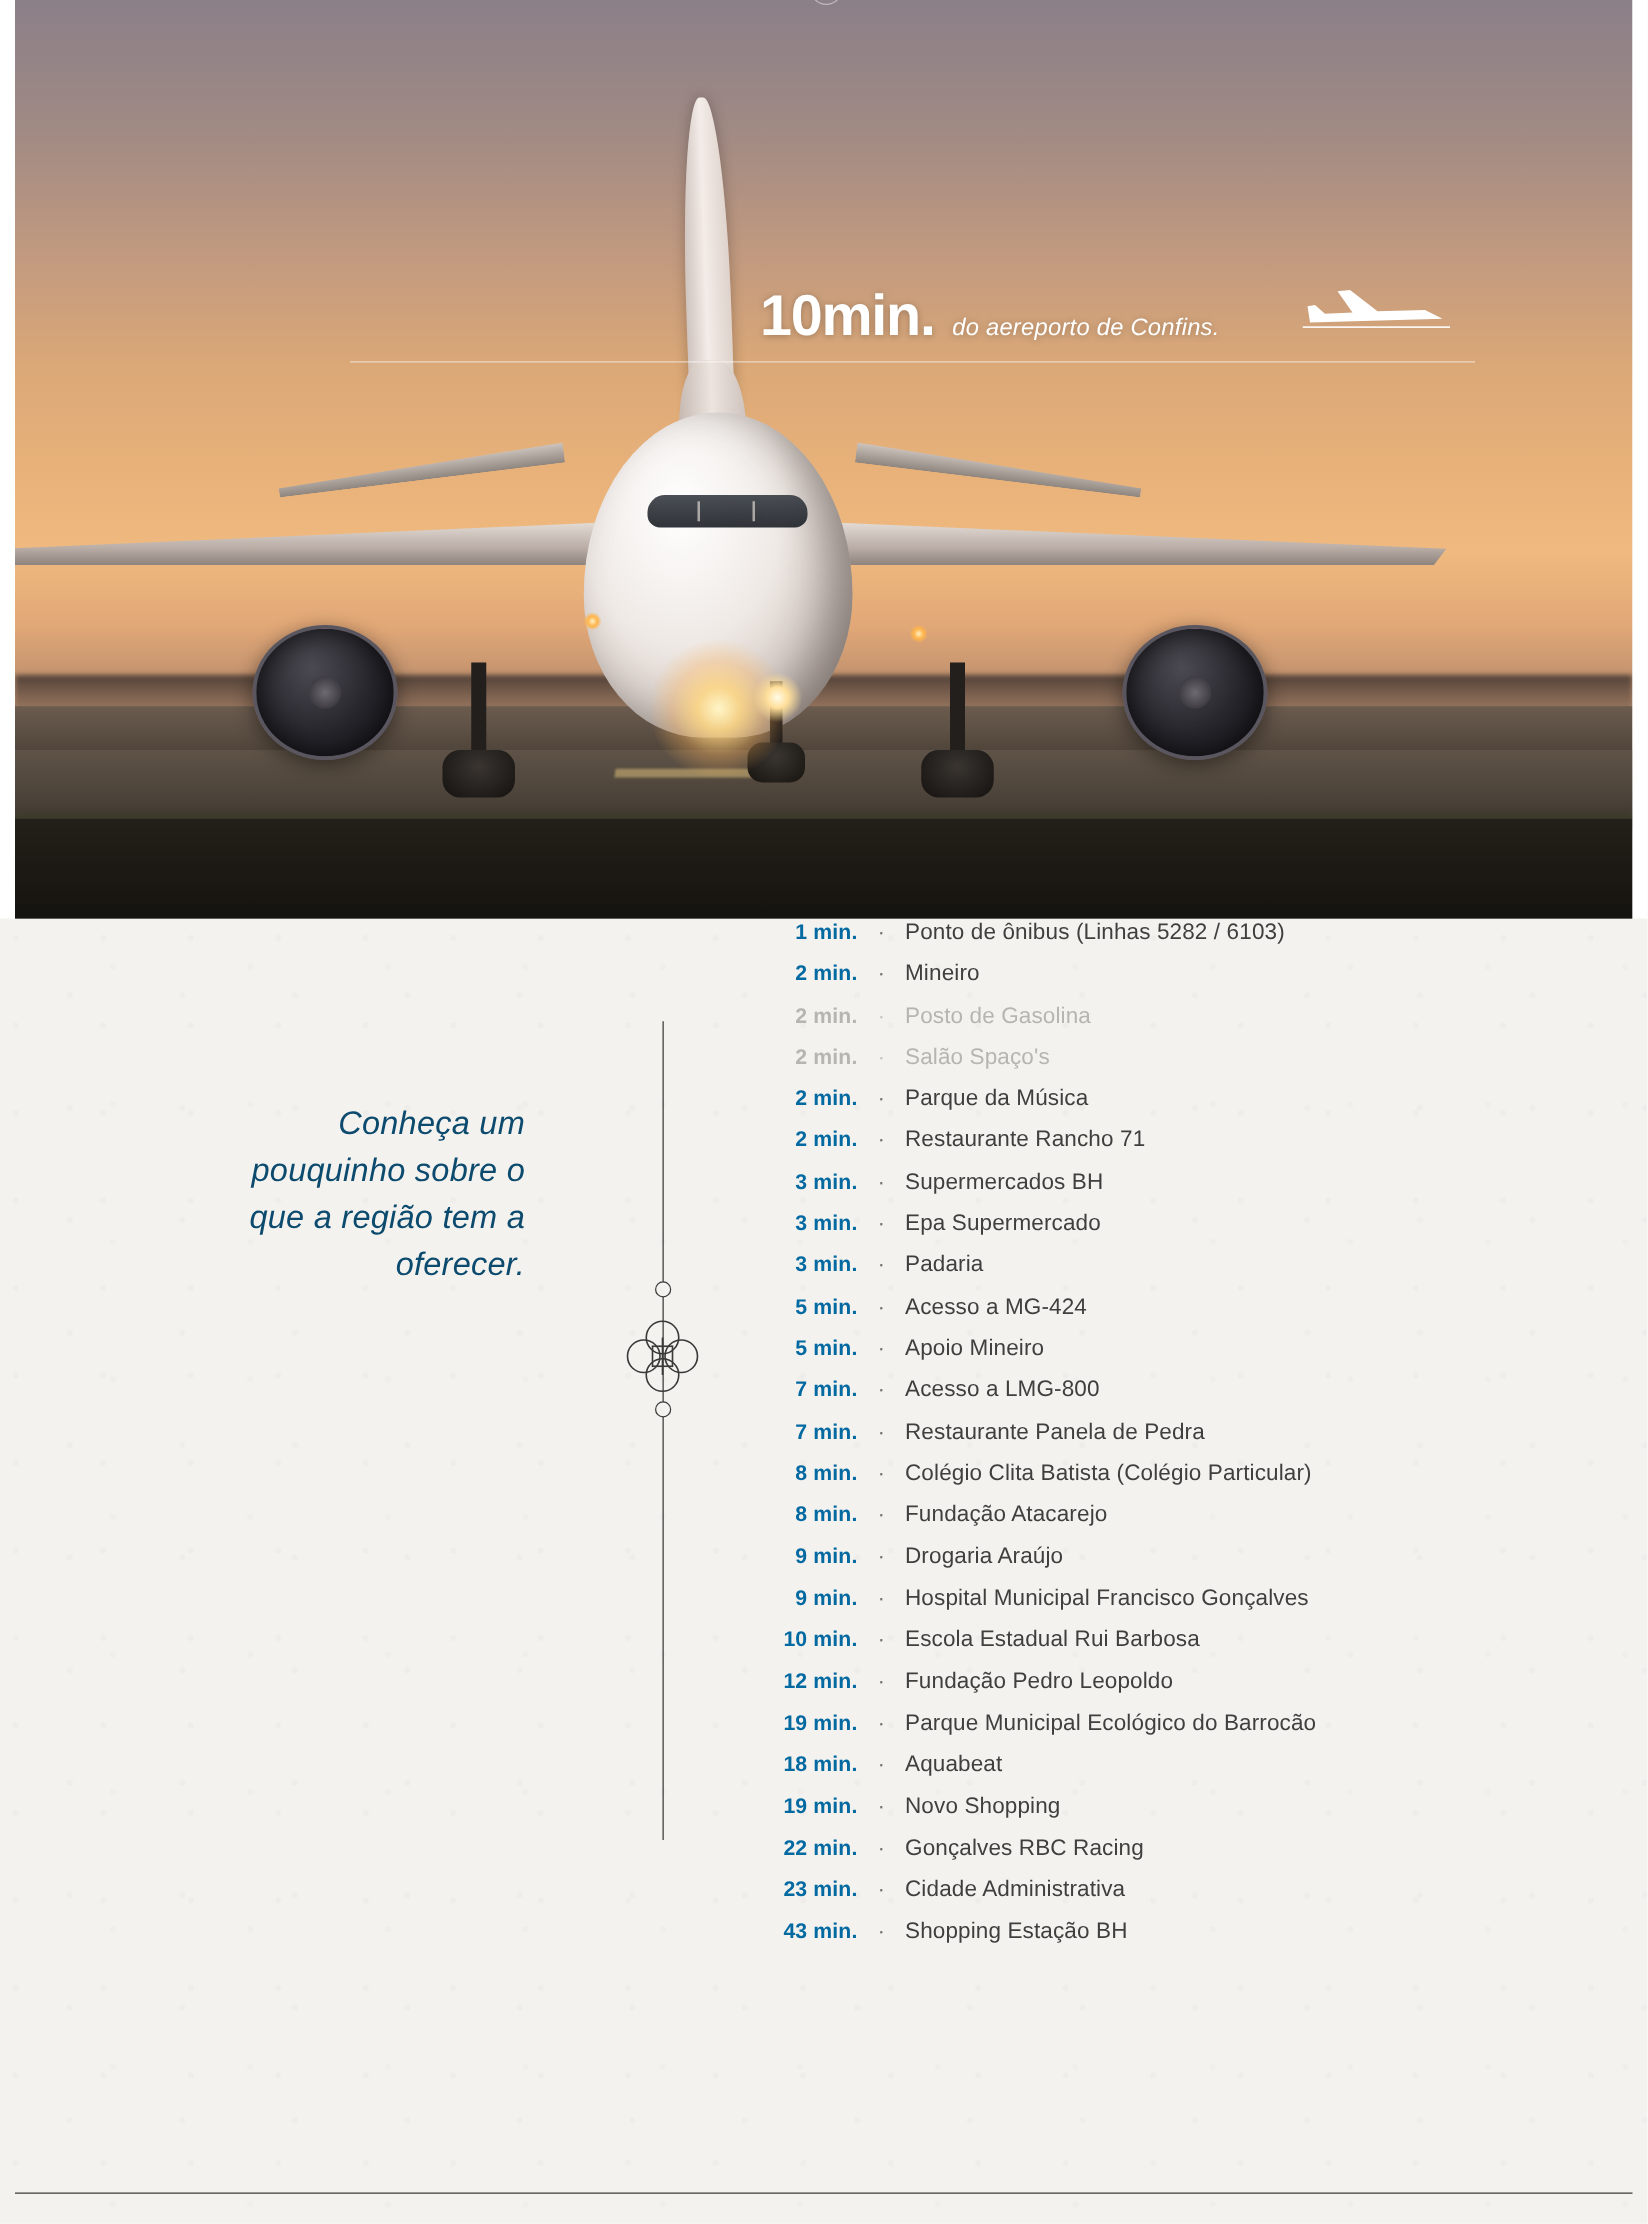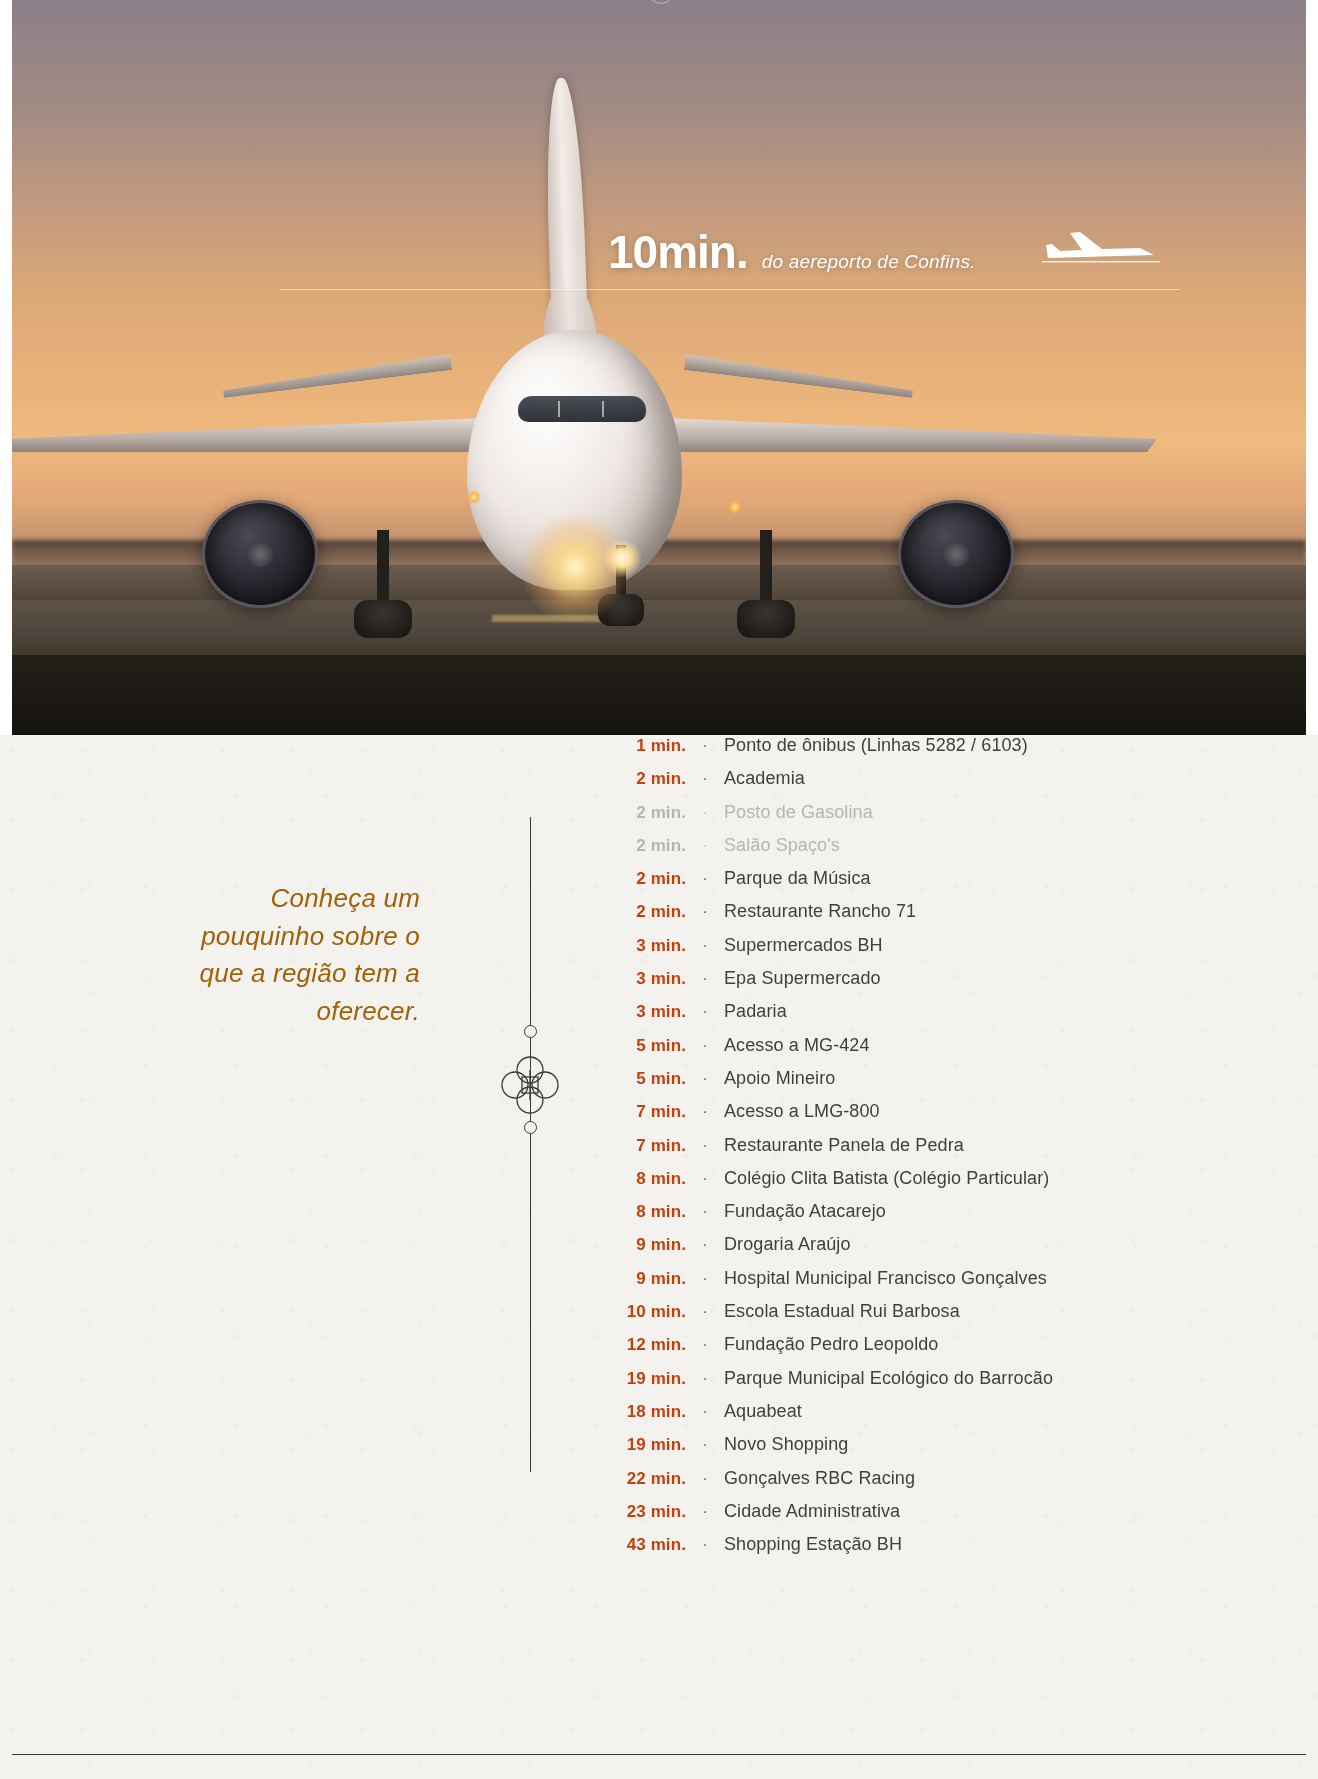--- a/index.html
+++ b/index.html
@@ -268,21 +268,21 @@
   }
   .intro {
     position: absolute;
     left: 150px;
     top: 145px;
     width: 270px;
     text-align: right;
     font-size: 26px;
     line-height: 1.45;
     font-style: italic;
-    color: #a16207;
+    color: #0c4a6e;
     letter-spacing: .2px;
   }
 
   .timeline {
     position: absolute;
     left: 530px;
     top: 0;
   }
   .tl-line {
     position: absolute;
@@ -320,21 +320,21 @@
   .row {
     display: flex;
     align-items: baseline;
     height: 33.3px;
   }
   .row .time {
     width: 90px;
     text-align: right;
     font-size: 17px;
     font-weight: 700;
-    color: #c2410c;
+    color: #0369a1;
     letter-spacing: .1px;
   }
   .row .bullet {
     width: 38px;
     text-align: center;
     font-size: 17px;
     color: #6b6b68;
     line-height: 1;
   }
   .row .label {
@@ -449,21 +449,21 @@
 
     <div class="list">
         <div class="row">
           <span class="time">1 min.</span>
           <span class="bullet">·</span>
           <span class="label">Ponto de ônibus (Linhas 5282 / 6103)</span>
         </div>
         <div class="row">
           <span class="time">2 min.</span>
           <span class="bullet">·</span>
-          <span class="label">Academia</span>
+          <span class="label">Mineiro</span>
         </div>
         <div class="row faded">
           <span class="time">2 min.</span>
           <span class="bullet">·</span>
           <span class="label">Posto de Gasolina</span>
         </div>
         <div class="row faded">
           <span class="time">2 min.</span>
           <span class="bullet">·</span>
           <span class="label">Salão Spaço's</span>

